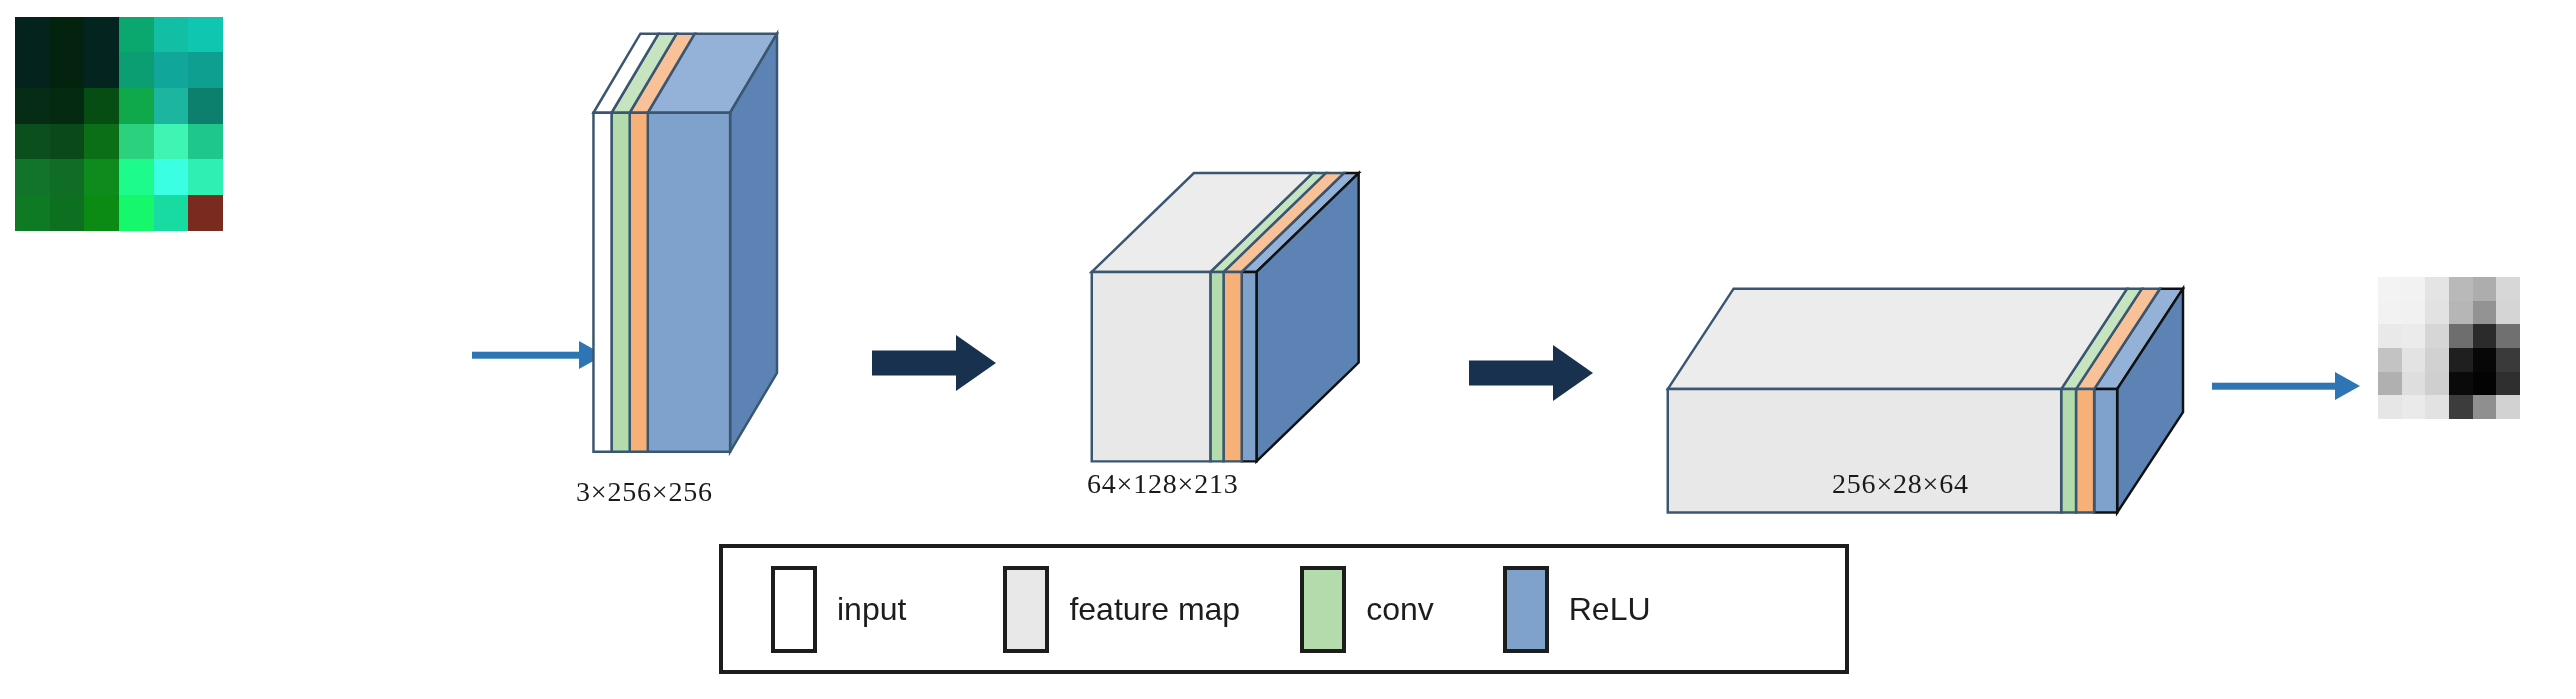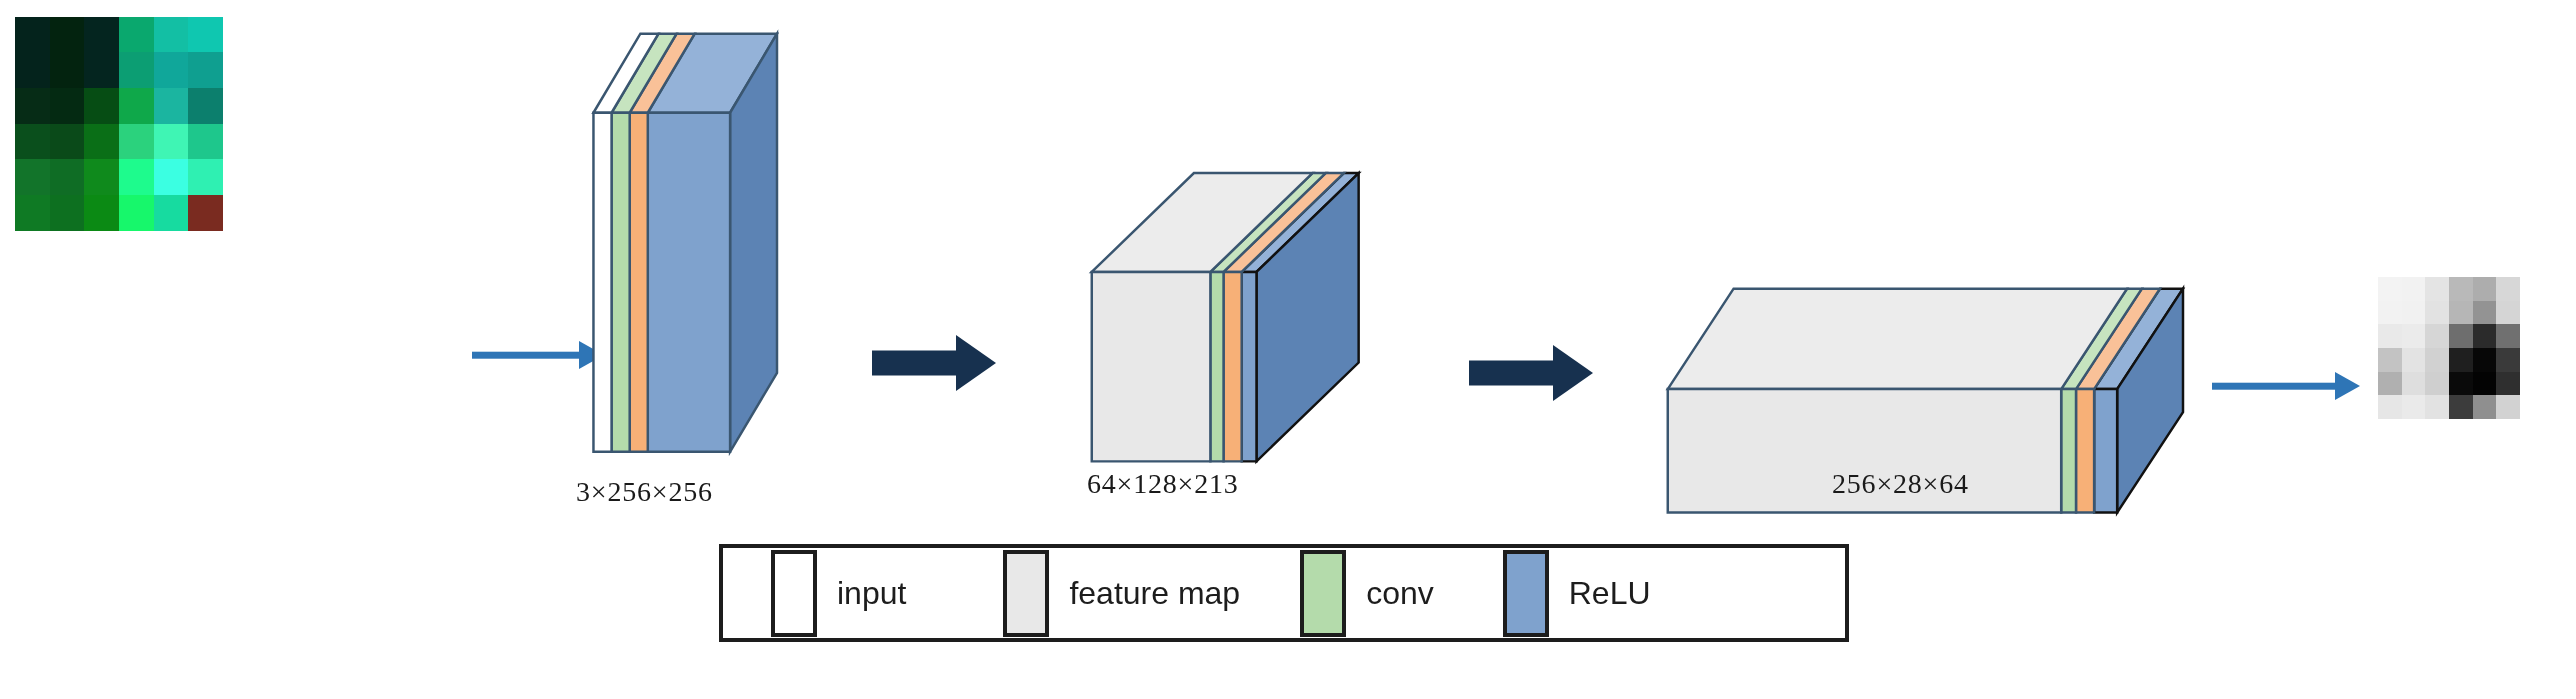--- a/index.html
+++ b/index.html
@@ -296,21 +296,21 @@
       <i style="background: rgb(3, 3, 3);"></i>
       <i style="background: rgb(47, 47, 47);"></i>
       <i style="background: rgb(230, 230, 230);"></i>
       <i style="background: rgb(234, 234, 234);"></i>
       <i style="background: rgb(226, 226, 226);"></i>
       <i style="background: rgb(60, 60, 60);"></i>
       <i style="background: rgb(143, 143, 143);"></i>
       <i style="background: rgb(210, 210, 210);"></i>
     </div>
 
-  <div id="legend" style="left:719px; top:544px; width:1130px; height:98px;">
+  <div id="legend" style="left:719px; top:544px; width:1130px; height:130px;">
       <div class="legend-item" style="margin-left: 48px;">
         <div class="legend-swatch" style="background: rgb(255, 255, 255);"></div>
         <div class="legend-text">input</div>
       </div>
       <div class="legend-item" style="margin-left: 97px;">
         <div class="legend-swatch" style="background: rgb(232, 232, 232);"></div>
         <div class="legend-text">feature map</div>
       </div>
       <div class="legend-item" style="margin-left: 60px;">
         <div class="legend-swatch" style="background: rgb(180, 219, 171);"></div>

